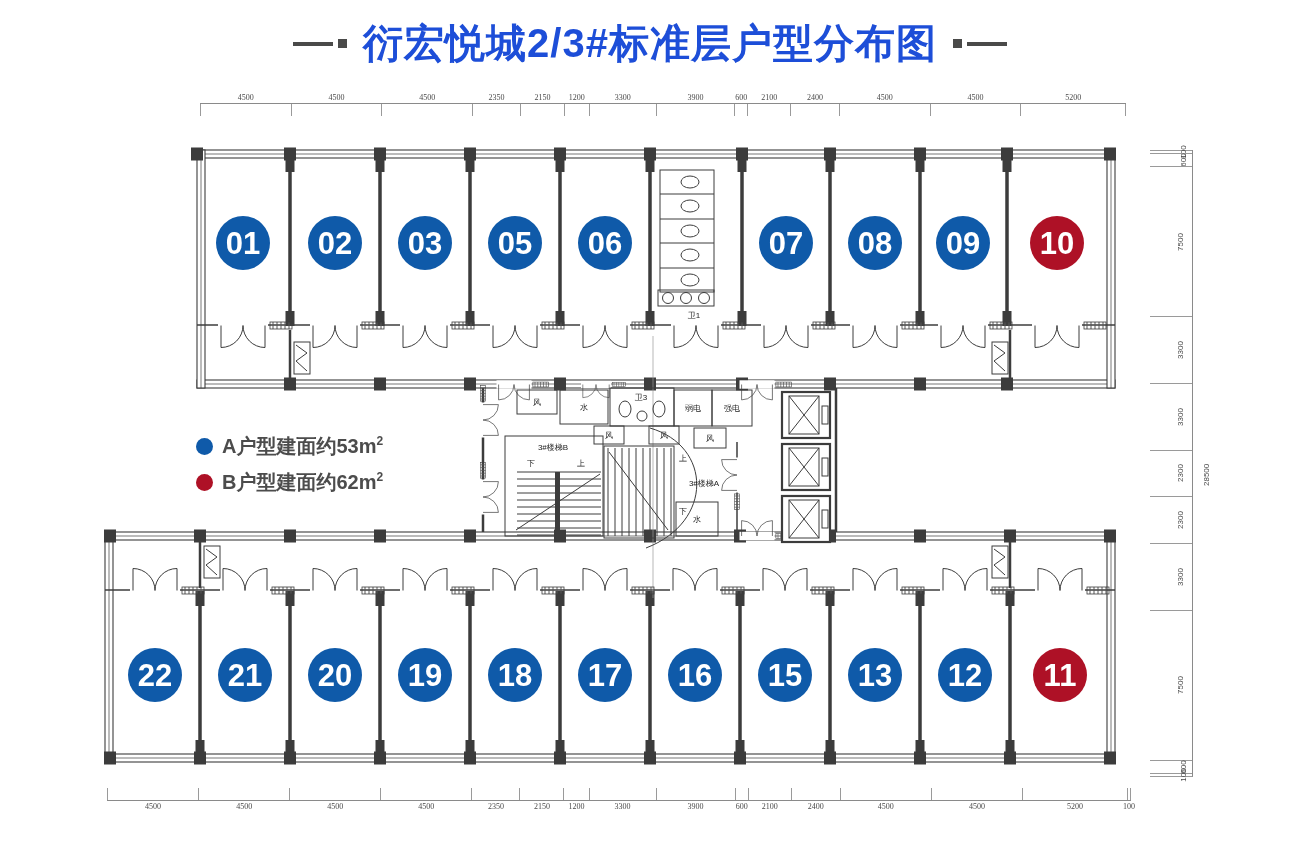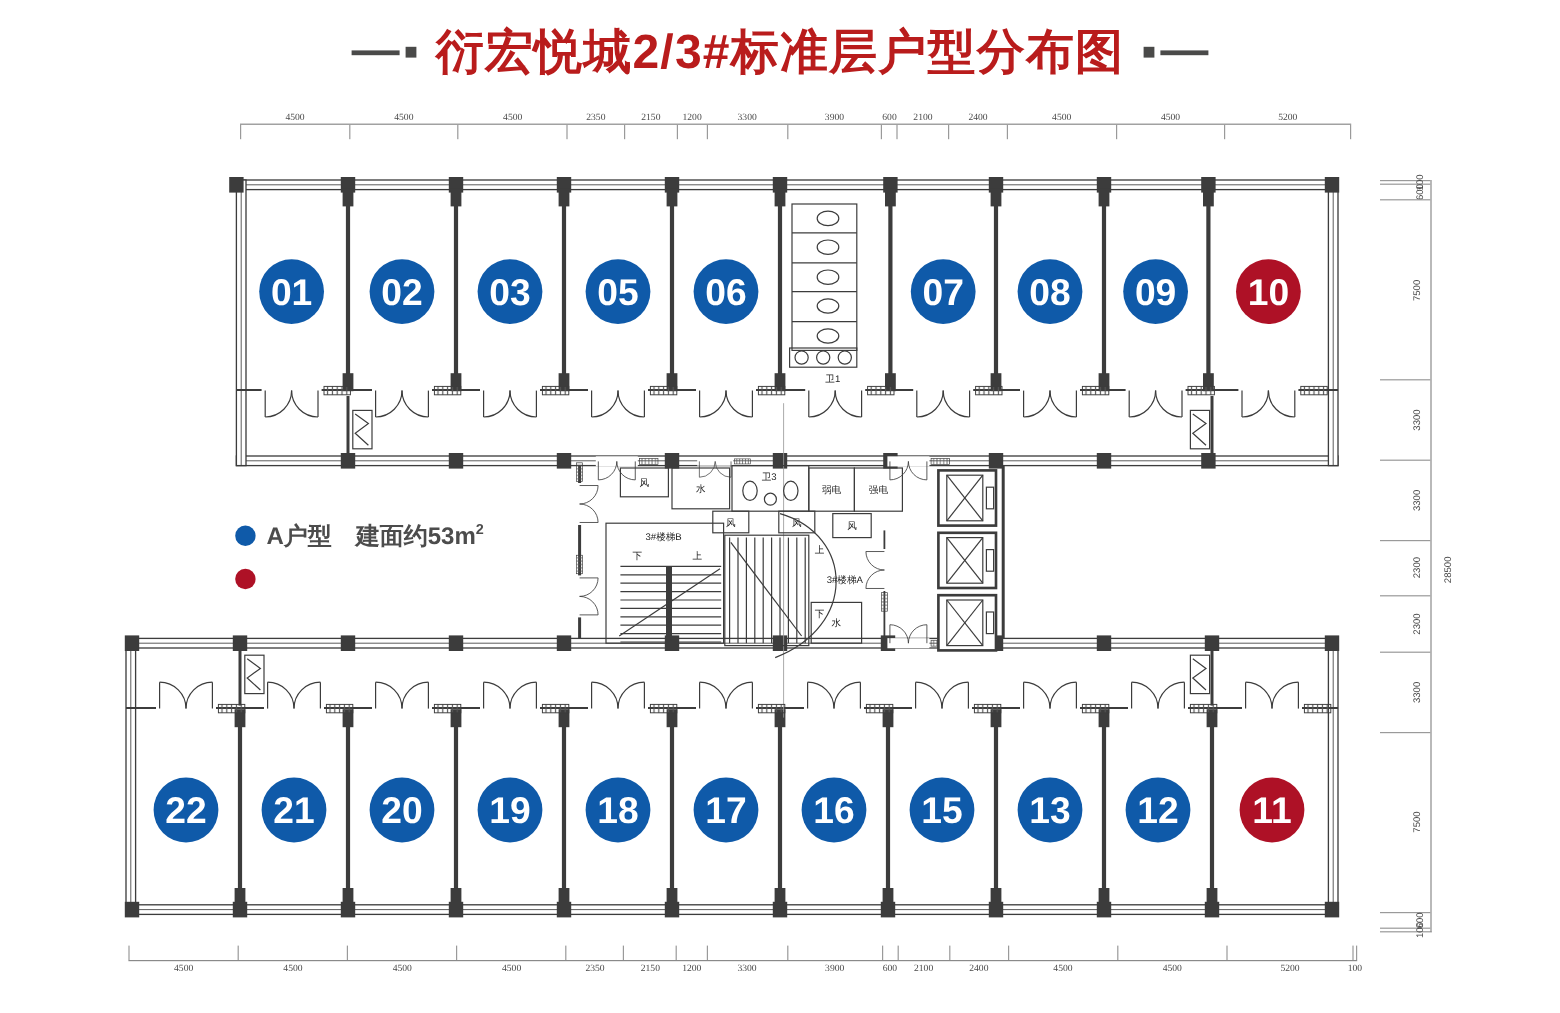--- a/index.html
+++ b/index.html
@@ -1,31 +1,31 @@
 <!DOCTYPE html>
 <html><head>
 <meta charset="utf-8">
 <style>
   html,body{margin:0;padding:0;background:#fff;}
   body{font-family:"Liberation Sans","DejaVu Sans",sans-serif;}
   .stage{position:relative;width:1300px;height:844px;background:#fff;overflow:hidden;}
 
   
   .titlebar{position:absolute;top:16px;left:0;width:100%;display:flex;justify-content:center;align-items:center;gap:16px;}
-  .title-text{font-size:40px;font-weight:700;color:#b91c1c;letter-spacing:1px;white-space:nowrap;}
+  .title-text{font-size:40px;font-weight:700;color:#1d4ed8;letter-spacing:1px;white-space:nowrap;}
   .deco{display:flex;align-items:center;gap:5px;}
   .deco-line{width:40px;height:4px;background:#4a4a49;}
   .deco-sq{width:9px;height:9px;background:#4a4a49;}
 
   
   .legend{position:absolute;left:196px;top:428px;}
   .legend-row{display:flex;align-items:center;height:36px;}
   .dot{width:17px;height:17px;border-radius:50%;margin-right:9px;flex:0 0 auto;}
   .ltext{font-size:20px;font-weight:700;color:#4c4c4c;white-space:nowrap;}
-  .ltext .area{margin-left:20px;}
+  .ltext .area{margin-left:0;}
   .ltext sup{font-size:12px;}
 
   
   .dimrow{position:absolute;display:flex;height:12px;font-family:Liberation Serif, serif;}
   .dimrow.top{left:200px;top:103px;width:926px;border-top:1px solid #8a8a8a;}
   .dimrow.bottom{left:107px;top:788px;width:1024px;border-bottom:1px solid #8a8a8a;}
   .dseg{flex-basis:0;min-width:0;position:relative;border-right:1px solid #9a9a9a;}
   .dseg.first{border-left:1px solid #9a9a9a;}
   .dnum{position:absolute;left:50%;transform:translateX(-50%);font-size:8px;color:#4a4a4a;white-space:nowrap;}
   .dimrow.top .dnum{top:-11px;}
@@ -199,20 +199,21 @@
   </div>
   <span class="dim-overall">28500</span>
 
   <div class="legend">
     <div class="legend-row">
       <span class="dot" style="background:#0f5aa9"></span>
       <span class="ltext"><span>A户型</span><span class="area">建面约53m</span><sup>2</sup></span>
     </div>
     <div class="legend-row">
       <span class="dot" style="background:#ae1126"></span>
+      <span class="ltext"><span>B户型</span><span class="area">建面约62m</span><sup>2</sup></span>
     </div>
   </div>
 
   <svg width="1300" height="844" viewBox="0 0 1300 844" style="position:absolute;left:0;top:0;">
     <defs>
       <pattern id="hz" width="4" height="8" patternUnits="userSpaceOnUse">
         <path d="M2,0 V8" stroke="#555" stroke-width="1"></path>
       </pattern>
       <g id="colV">
           <rect x="-6" y="-6.5" width="12" height="13" class="blk"></rect>

